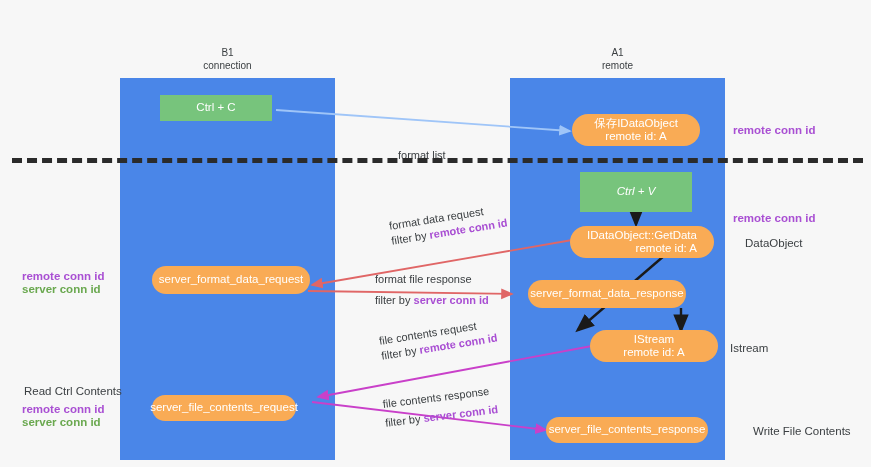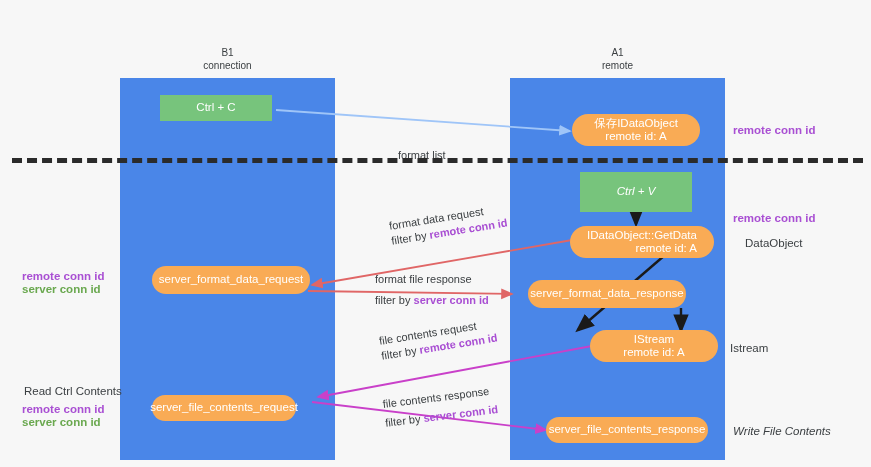--- a/index.html
+++ b/index.html
@@ -192,21 +192,21 @@
   </div>
 
   <div class="abs side-label purple" style="left:733px; top:123px;">remote conn id</div>
 
   <div class="abs side-label purple" style="left:733px; top:211px;">remote conn id</div>
 
   <div class="abs side-label plain" style="left:733px; top:236px;margin-left:12px;">DataObject</div>
 
   <div class="abs side-label plain" style="left:730px; top:341px;">Istream</div>
 
-  <div class="abs side-label plain" style="left:733px; top:424px;font-style:italic;">Write File Contents</div>
+  <div class="abs side-label plain" style="left:753px; top:424px;">Write File Contents</div>
 
   <div class="abs side-label purple" style="left:22px; top:269px;">remote conn id</div>
   <div class="abs side-label green-t" style="left:22px; top:282px;">server conn id</div>
 
   <div class="abs side-label plain" style="left:24px; top:384px;">Read Ctrl Contents</div>
   <div class="abs side-label purple" style="left:22px; top:402px;">remote conn id</div>
   <div class="abs side-label green-t" style="left:22px; top:415px;">server conn id</div>
 
   <div class="abs" id="divider"></div>
 

